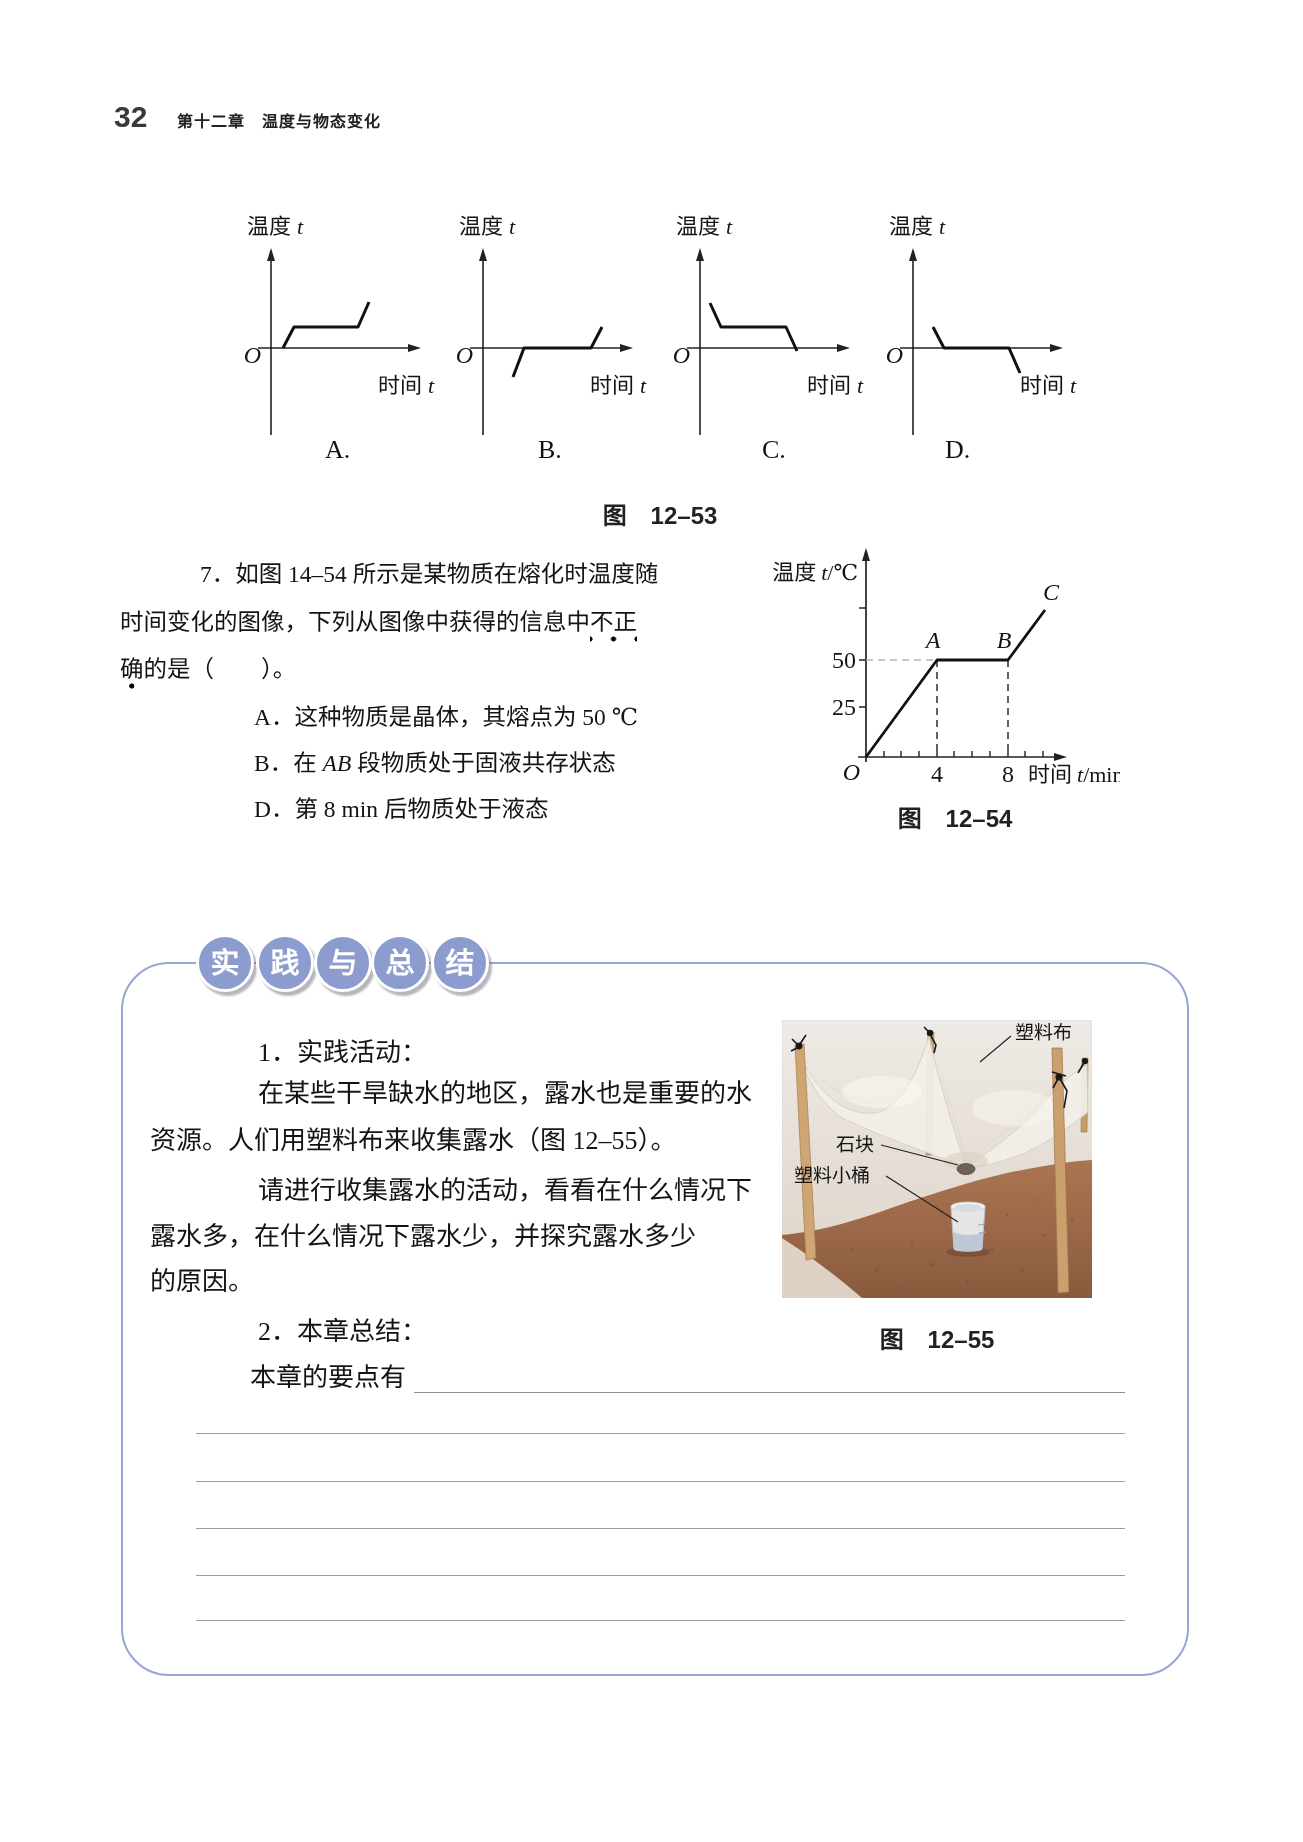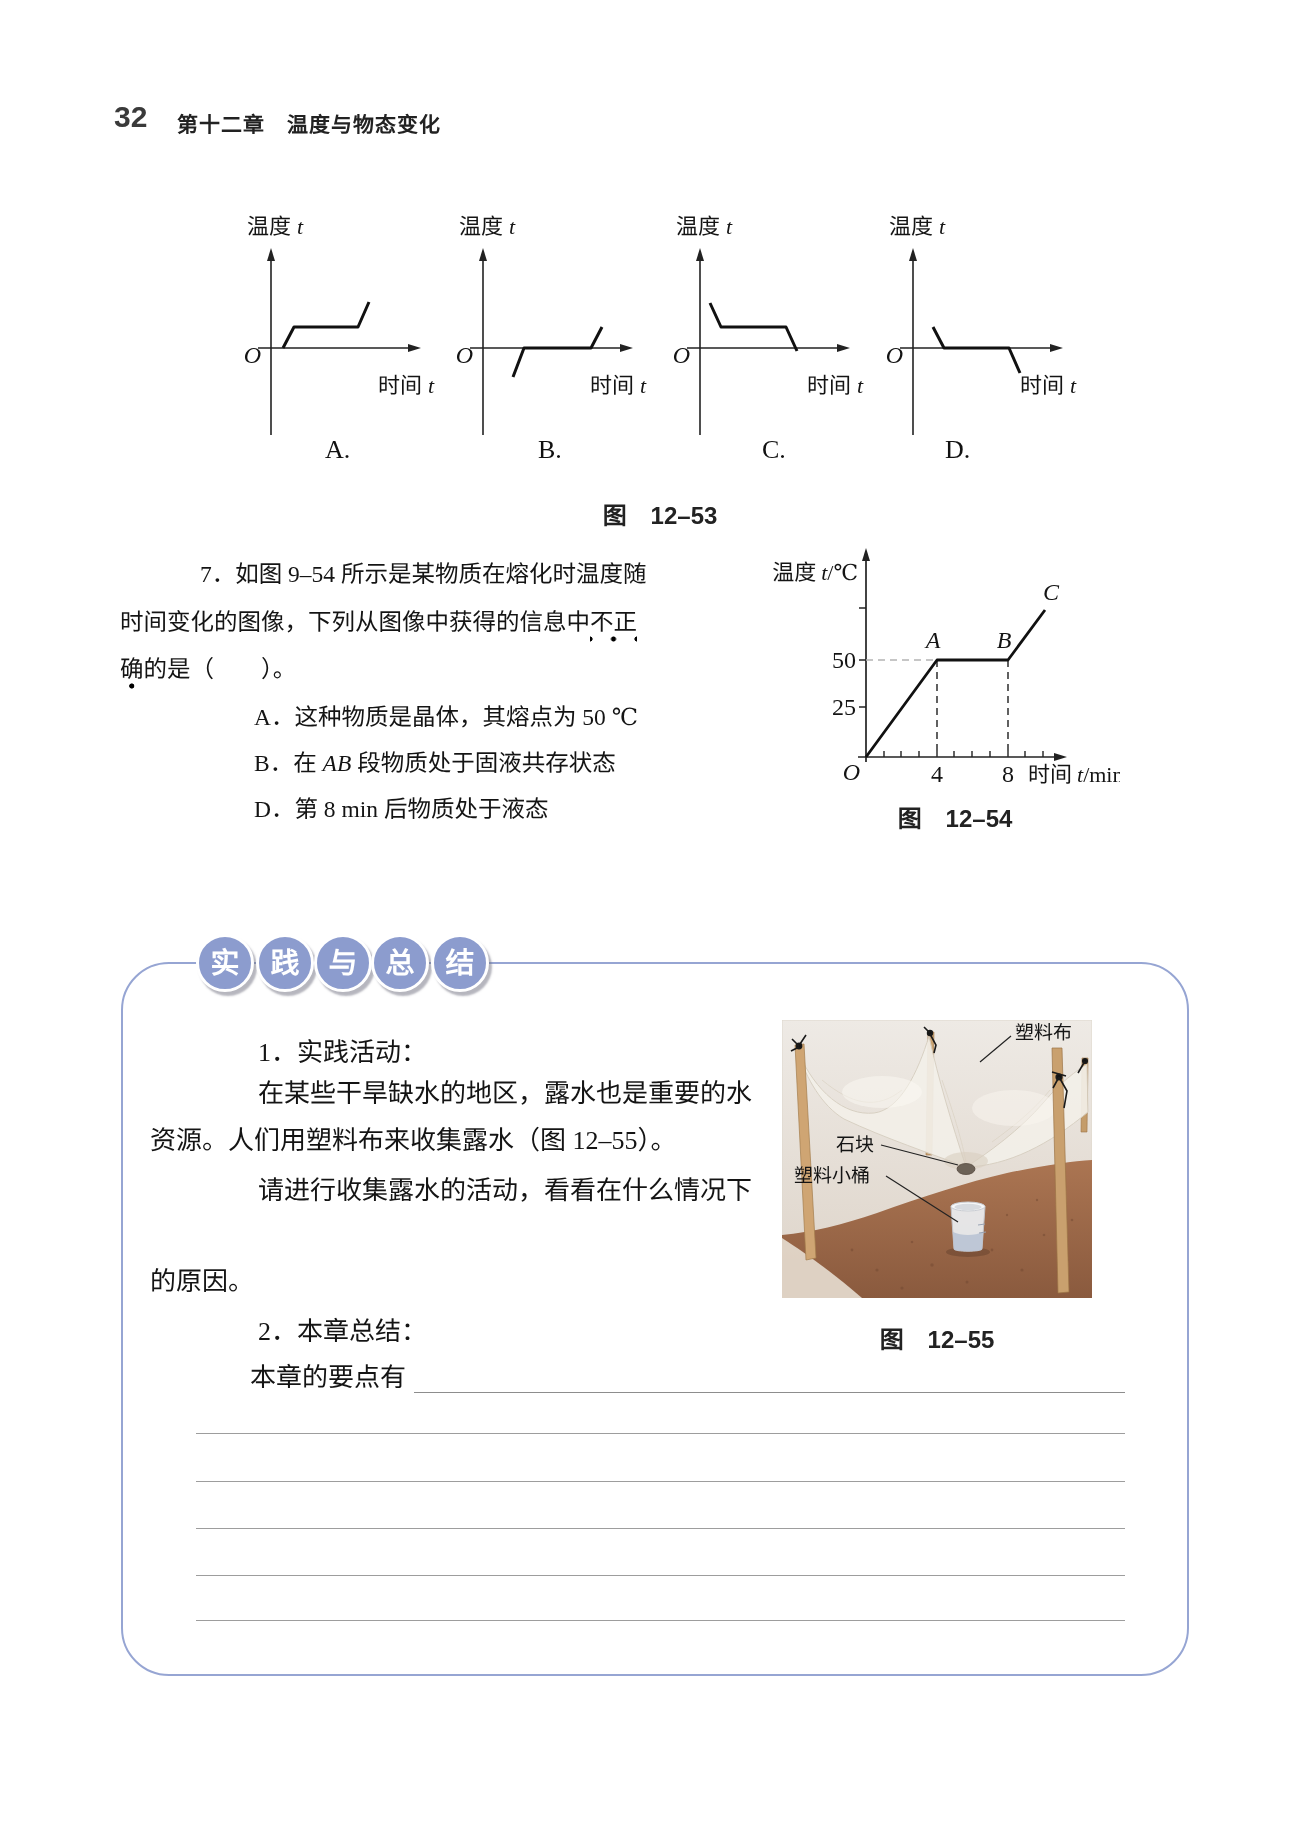--- a/index.html
+++ b/index.html
@@ -3,21 +3,21 @@
 <meta charset="utf-8">
 <style>
   html,body{margin:0;padding:0;background:#f2f2f2;}
   .page{position:relative;width:1303px;height:1842px;background:#ffffff;margin:0 auto;
         font-family:"Liberation Serif","DejaVu Serif",serif;color:#1a1a1a;overflow:hidden;}
   .abs{position:absolute;}
   
   .pagenum{left:114px;top:100px;font-family:"Liberation Sans","DejaVu Sans",sans-serif;
            font-size:30px;font-weight:bold;color:#3a3a3a;}
   .chapter{left:177px;top:108px;font-family:Liberation Mono, monospace;
-           font-size:21px;font-weight:bold;color:#222;letter-spacing:1px;}
+           font-size:16px;font-weight:bold;color:#222;letter-spacing:1px;}
   
   .minigraph{width:270px;height:240px;}
   .optrow span{position:absolute;top:435px;font-size:26px;color:#111;}
   .figcap{font-family:"Liberation Sans","DejaVu Sans",sans-serif;font-size:24px;font-weight:bold;
           color:#222;text-align:center;width:220px;}
   
   .q7stem{left:120px;top:551px;width:545px;font-size:23.5px;line-height:47.5px;color:#141414;}
   .q7stem .indent{text-indent:80px;}
   .q7opts{left:241px;top:694px;width:540px;font-size:23.5px;line-height:46px;color:#141414;margin-left:13px;}
   .it{font-style:italic;}
@@ -100,21 +100,21 @@
 
   <div class="optrow">
     <span style="left:325px;">A.</span>
     <span style="left:538px;">B.</span>
     <span style="left:762px;">C.</span>
     <span style="left:945px;">D.</span>
   </div>
   <div class="abs figcap cap53">图　12–53</div>
 
   <div class="abs q7stem">
-    <div class="indent">7．如图 9–54 所示是某物质在熔化时温度随</div>
+    <div class="indent">7．如图 14–54 所示是某物质在熔化时温度随</div>
     <div><span>时间变化的图像，下列从图像中获得的信息中</span><span class="emph">不正</span></div>
     <div><span class="emph">确</span><span>的是（　　）。</span></div>
   </div>
   <div class="abs q7opts">
     <div>A．这种物质是晶体，其熔点为 50 ℃</div>
     <div><span>B．在 </span><span class="it">AB</span><span> 段物质处于固液共存状态</span></div>
     <div>D．第 8 min 后物质处于液态</div>
   </div>
 
   <svg class="abs" style="left:630px;top:540px;width:490px;height:260px;" viewBox="0 0 490 260">
@@ -175,20 +175,21 @@
       <span>总</span>
     </div>
   <div class="badge" style="left:431px;top:934px;">
       <span>结</span>
     </div>
 
   <div class="secline ind" style="top:1029px;">1．实践活动：</div>
   <div class="secline" style="top:1070px;padding-left:108px;width:517px;">在某些干旱缺水的地区，露水也是重要的水</div>
   <div class="secline" style="top:1117px;">资源。人们用塑料布来收集露水（图 12–55）。</div>
   <div class="secline ind" style="top:1167px;">请进行收集露水的活动，看看在什么情况下</div>
+  <div class="secline" style="top:1213px;">露水多，在什么情况下露水少，并探究露水多少</div>
   <div class="secline" style="top:1258px;">的原因。</div>
   <div class="secline ind" style="top:1308px;">2．本章总结：</div>
 
   <div class="leadline">
     <span class="txt">本章的要点有</span>
     <span class="fill"></span>
   </div>
 
   <div class="rule" style="top:1433px;"></div>
   <div class="rule" style="top:1481px;"></div>

